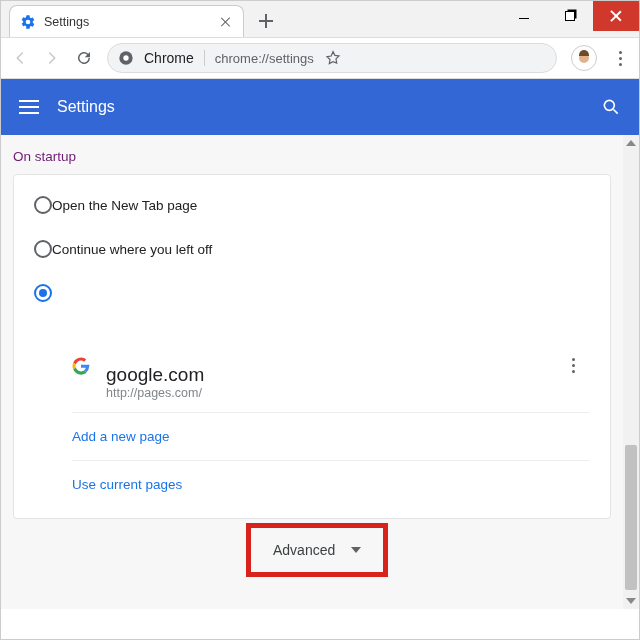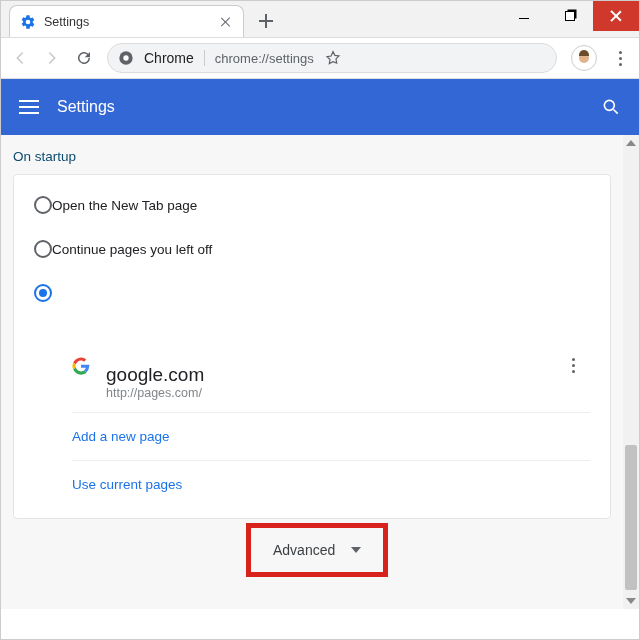--- a/index.html
+++ b/index.html
@@ -71,21 +71,21 @@
   .page-header { background:#3367d6; height:56px; display:flex; align-items:center; padding:0 18px; color:#fff; }
   .burger { width:20px; height:14px; display:flex; flex-direction:column; justify-content:space-between; margin-right:18px;}
   .burger span { height:2px; background:#fff; }
   .burger span:nth-child(1){width:20px;} .burger span:nth-child(2){width:20px;} .burger span:nth-child(3){width:20px;}
   .hdr-title { font-size:16px; font-weight:500; }
   .hdr-search { margin-left:auto; }
   .hdr-search svg { width:20px; height:20px; display:block; }
 
   
   .content { background:#f7f7f7; height:474px; position:relative; overflow:hidden; padding:0 8px;}
-  .section-label { font-size:13.5px; color:#0c4a6e; padding:14px 4px 10px 4px;}
+  .section-label { font-size:13.5px; color:#701a75; padding:14px 4px 10px 4px;}
   .card { background:#fff; border:1px solid #e4e4e4; border-radius:4px; padding:8px 0 0 0; width:598px; margin-left:4px;}
   .radio-row { display:flex; align-items:center; padding:13px 20px; font-size:13.5px;}
   .radio { width:18px; height:18px; border:2px solid #5f6368; border-radius:50%; flex:none; position:relative;}
   .radio.selected { border-color:#1a73e8; }
   .radio.selected::after { content:""; position:absolute; inset:3px; background:#1a73e8; border-radius:50%; }
   .sublist { padding:4px 20px 10px 58px; }
   .page-entry { display:flex; align-items:center; gap:16px; padding:12px 0; }
   .g-logo svg { width:18px; height:18px; display:block;}
   .page-texts { flex:1; }
   .page-name { font-size:19px; color:#202124;margin-top:33px; }
@@ -205,21 +205,21 @@
 <div class="content">
   <div class="section-label">On startup</div>
 
   <div class="card">
     <div class="radio-row">
       <div class="radio"></div>
       <span>Open the New Tab page</span>
     </div>
     <div class="radio-row">
       <div class="radio"></div>
-      <span>Continue pages you left off</span>
+      <span>Continue where you left off</span>
     </div>
     <div class="radio-row">
       <div class="radio selected"></div>
     </div>
 
     <div class="sublist">
       <div class="page-entry">
         <span class="g-logo">
           <svg viewBox="0 0 48 48">
               <path fill="#EA4335" d="M24 9.5c3.9 0 6.6 1.7 8.1 3.1l5.9-5.9C34.4 3.1 29.7 1 24 1 14.8 1 6.9 6.6 3.3 14.7l6.9 5.4C12 14 17.5 9.5 24 9.5z"></path>

